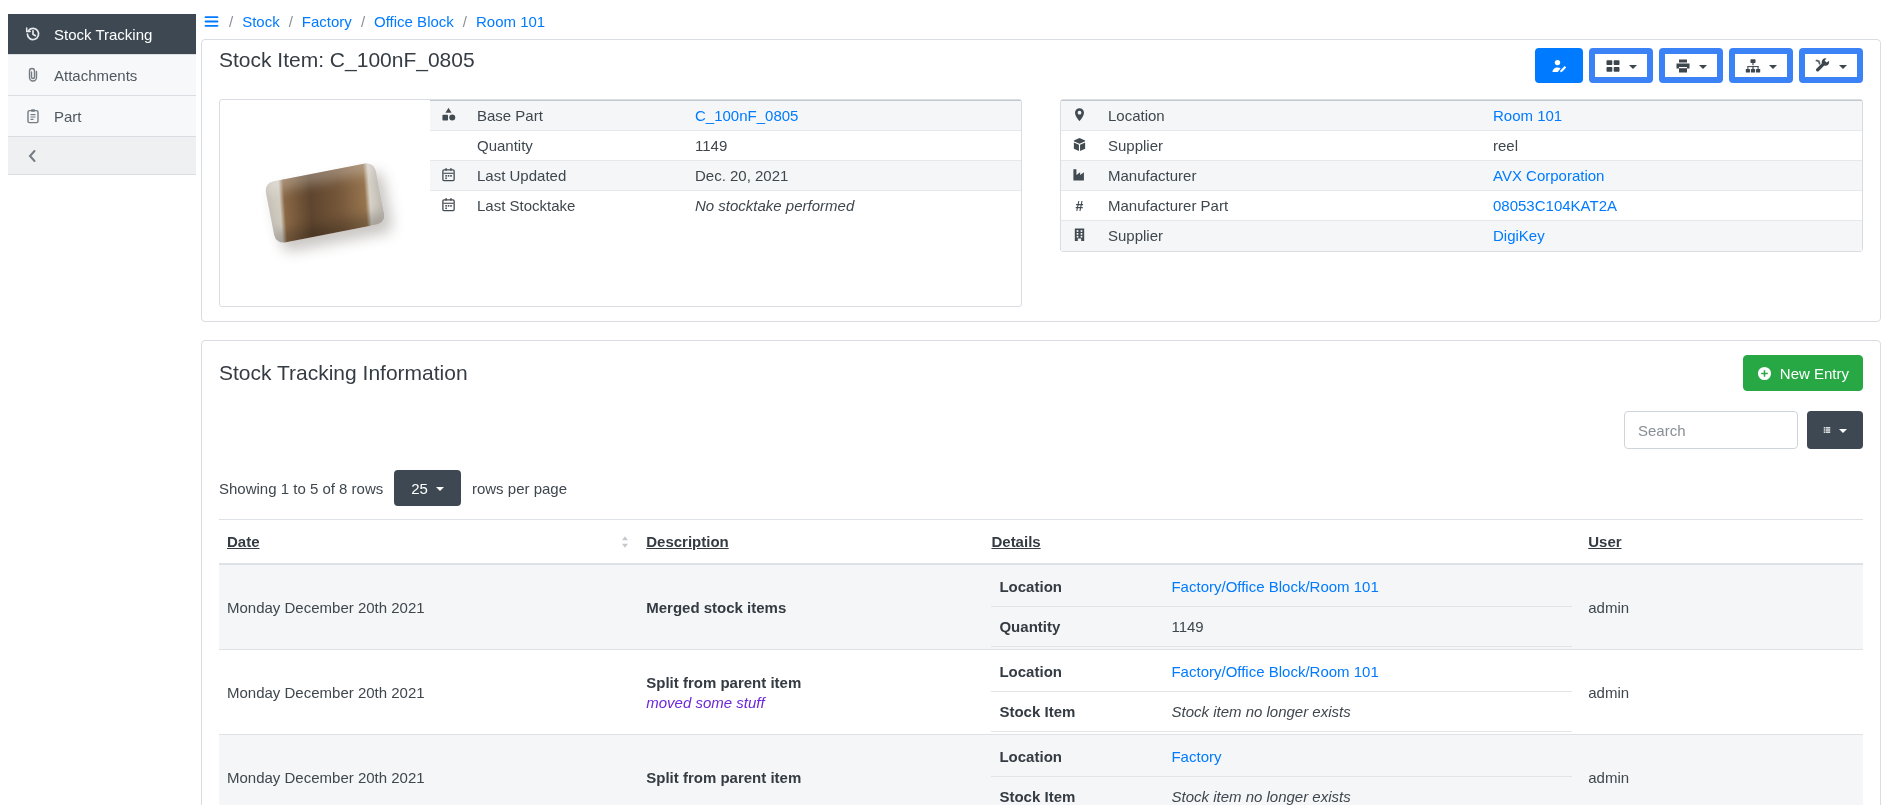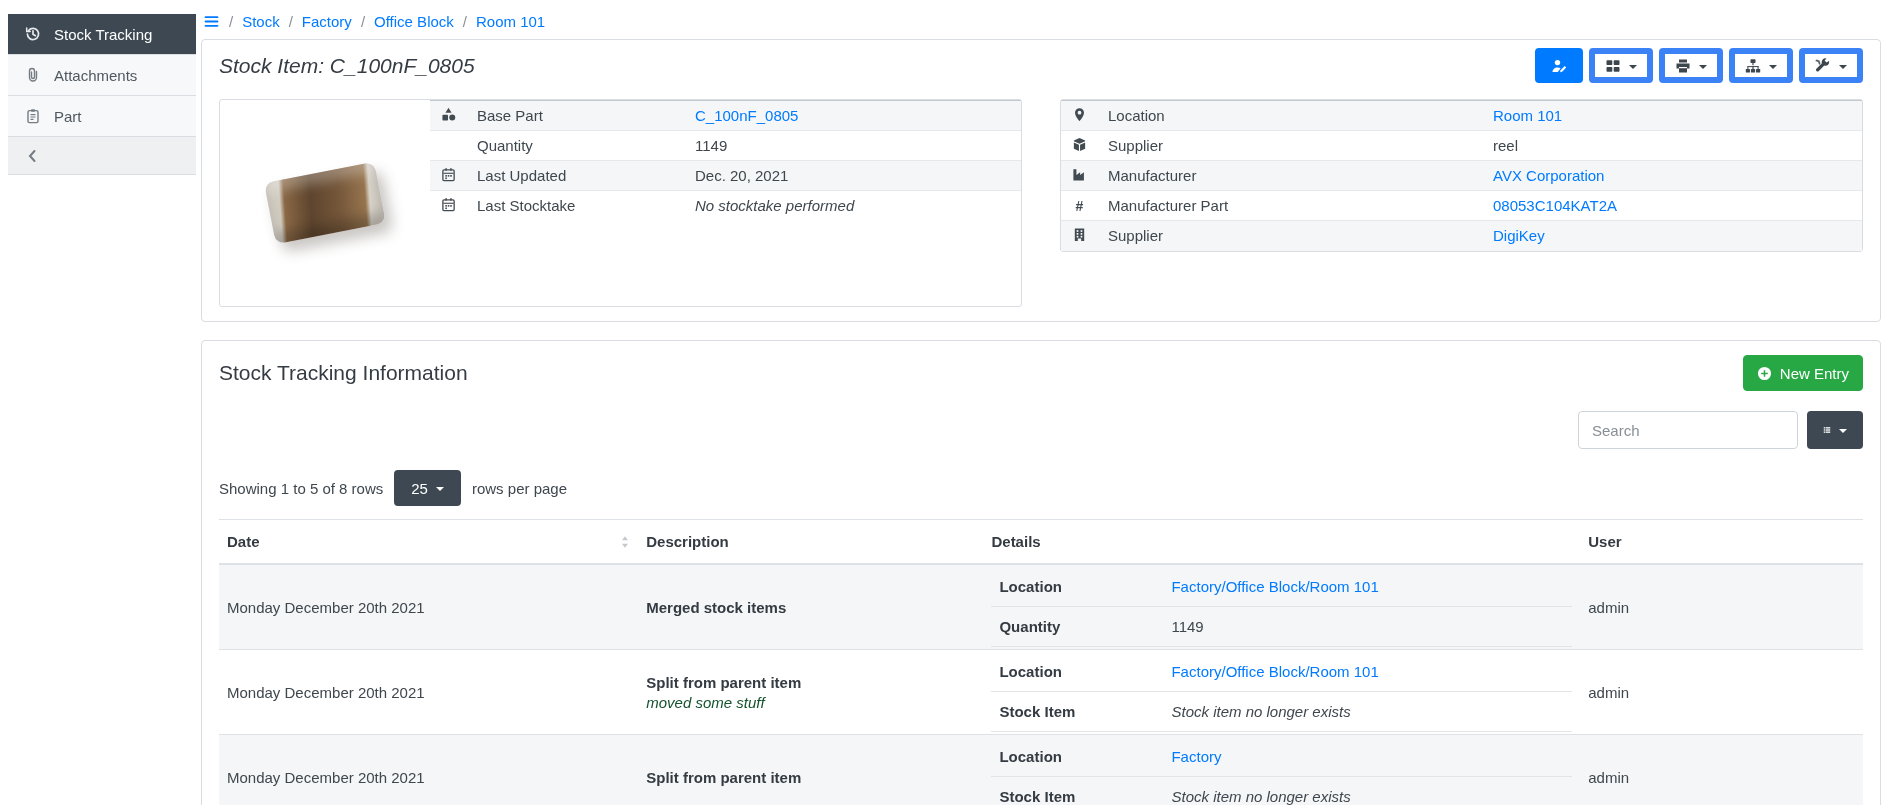--- a/index.html
+++ b/index.html
@@ -19,21 +19,21 @@
   .side-item.active .icon { color:#e8ebee; }
   .side-item.collapse-row { background:#eef0f2; height:38px; }
 
   
   .main { position:absolute; left:201px; top:0; width:1680px; }
   .breadcrumb { display:flex; align-items:center; gap:9px; padding:13px 2px 9px; }
   .breadcrumb .sep { color:#8a9097; }
   .breadcrumb .icon { color:#007bff; width:17px; height:17px; cursor:pointer; }
 
   .panel { border:1px solid #d9dde1; border-radius:4px; background:#fff; }
-  .panel-heading { display:flex; align-items:center; justify-content:space-between; padding:8px 17px 6px;font-style:italic; }
+  .panel-heading { display:flex; justify-content:space-between; padding:8px 17px 6px; }
   .page-title { font-size:21px; font-weight:500; color:#353c43; }
 
   .toolbar { display:flex; gap:6px; }
   .btn { display:inline-flex; align-items:center; justify-content:center; gap:8px; height:35px;
          padding:0 10px; background:#fff; border:6px solid #3b82f6; border-radius:4px;
          color:#3d454d; font-size:15px; cursor:pointer; font-family:inherit; }
   .btn .icon { color:#3d454d; }
   .btn-primary { background:#007bff; border-color:#007bff; }
   .btn-primary .icon { color:#fff; }
   .btn-dark { background:#3d4852; border-color:#3d4852; color:#fff; }
@@ -64,37 +64,37 @@
   .muted-i { font-style:italic; }
 
   
   .tracking-panel { margin-top:18px; }
   .tracking-heading { display:flex; align-items:center; justify-content:space-between; padding:14px 17px 6px; }
   .section-title { font-size:21px; font-weight:500; color:#353c43; }
   .btn-new { display:inline-flex; align-items:center; gap:8px; background:#28a745; border:1px solid #28a745;
              color:#fff; height:36px; padding:0 13px; border-radius:4px; font-size:15px; cursor:pointer; font-family:inherit; }
   .btn-new .icon { color:#fff; width:15px; height:15px; }
   .search-row { display:flex; justify-content:flex-end; gap:9px; padding:14px 17px 0; }
-  .search-input { width:220px; height:38px; border:1px solid #ced4da; border-radius:4px; padding:0 13px;
+  .search-input { width:174px; height:38px; border:1px solid #ced4da; border-radius:4px; padding:0 13px;
                   font-size:15px; color:#495057; font-family:inherit; outline:none; }
   .search-input::placeholder { color:#878f96; }
   .btn-config { height:38px; width:56px; }
   .page-row { display:flex; align-items:center; gap:11px; padding:21px 17px 9px; }
   .btn-pagesize { height:36px; padding:0 11px; }
 
   .track-table { width:calc(100% - 34px); margin:4px 17px 0; }
   .track-table thead th { text-align:left; font-weight:700; color:#343b42; font-size:15px; padding:13px 8px;
-                          border-top:1px solid #dee2e6; border-bottom:2px solid #dee2e6; position:relative; }
+                          border-top:1px solid #dee2e6; border-bottom:2px solid #dee2e6; position:relative;text-decoration:underline; }
   .sort-wrap { position:absolute; right:6px; top:50%; transform:translateY(-50%); color:#c4c9ce;
                width:14px; height:14px; display:inline-flex; }
   .sort-wrap svg { width:100%; height:100%; }
   .track-table > tbody > tr:nth-child(odd) { background:#f5f6f7; }
   .track-table > tbody > tr > td { border-bottom:1px solid #dee2e6; padding:8px; vertical-align:middle; color:#3f474e; }
   .desc-title { font-weight:700; color:#343b42; }
-  .desc-note { font-style:italic; margin-top:3px; color:#14532d; }
+  .desc-note { font-style:italic; margin-top:3px; color:#6d28d9; }
   .track-table td.details-cell { padding:2px 8px; }
   .inner-table { width:100%; }
   .track-table tbody .inner-table td { padding:11px 8px; border-bottom:1px solid #e2e5e8; vertical-align:middle; }
   .track-table tbody .inner-table td.ilbl { width:172px; font-weight:700; color:#343b42; }
 </style>
 </head>
 <body>
 
 <aside class="sidebar">
   <div class="side-item active">

